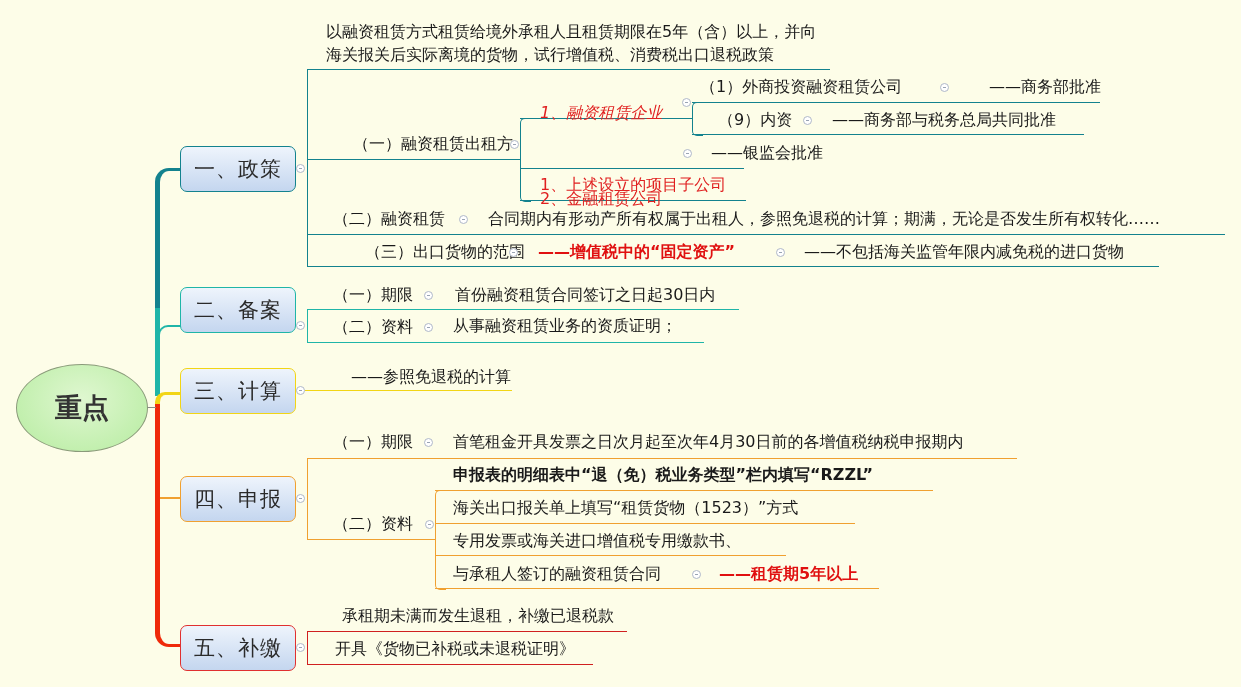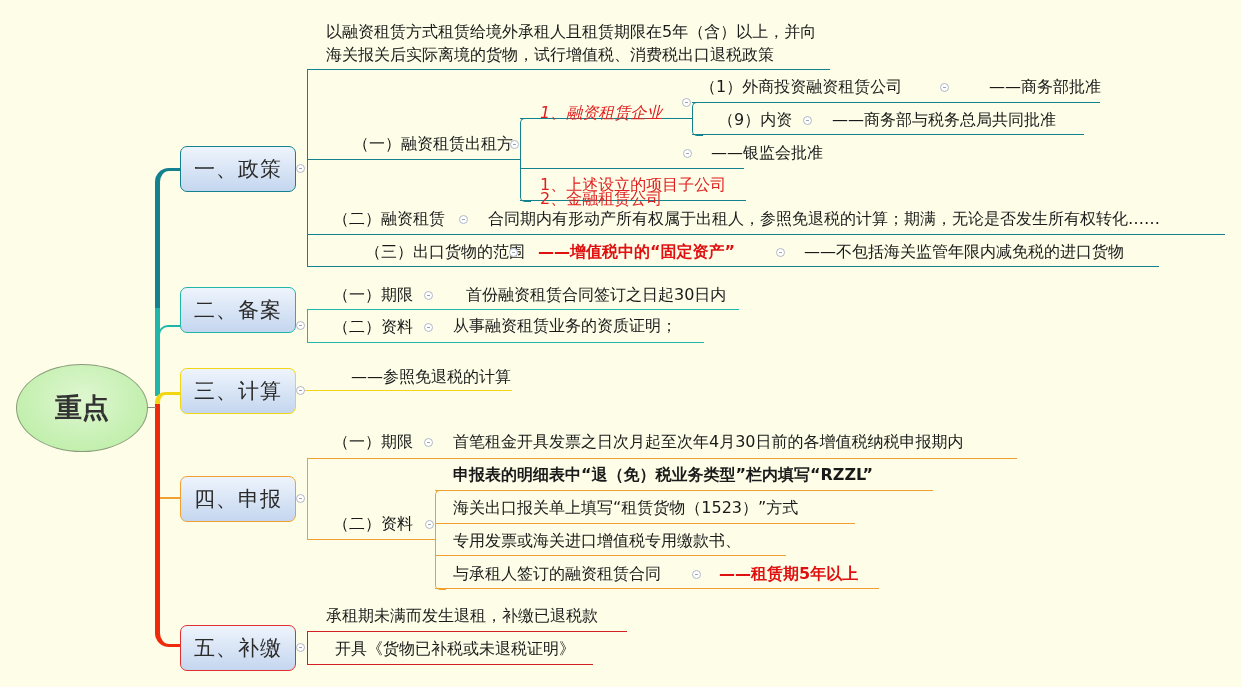--- a/index.html
+++ b/index.html
@@ -107,21 +107,21 @@
 <div class="topic" style="top:287px;border-color:#1fb5a8;">
   <span>二、备案</span>
 </div>
 <div class="coll" style="left:296px;top:321px;"></div>
 <div class="vl" style="left:307px;top:309px;height:33px;border-color:#1fb5a8;"></div>
 <div class="hl" style="left:307px;top:309px;width:432px;border-color:#1fb5a8;"></div>
 <div class="hl" style="left:307px;top:342px;width:397px;border-color:#1fb5a8;"></div>
 
 <div class="t" style="left:333px;top:285px;">（一）期限</div>
 <div class="coll" style="left:424px;top:291px;"></div>
-<div class="t" style="left:466px;top:285px;">首份融资租赁合同签订之日起30日内</div>
+<div class="t" style="left:455px;top:285px;">首份融资租赁合同签订之日起30日内</div>
 
 <div class="t" style="left:333px;top:317px;">（二）资料</div>
 <div class="coll" style="left:424px;top:323px;"></div>
 <div class="t" style="left:453px;top:317px;font-family:Liberation Mono, monospace;">从事融资租赁业务的资质证明；</div>
 
 <div class="topic" style="top:368px;border-color:#f2d515;">
   <span>三、计算</span>
 </div>
 <div class="coll" style="left:296px;top:386px;"></div>
 <div class="hl" style="left:305px;top:390px;width:207px;border-color:#f2d515;"></div>
@@ -156,14 +156,14 @@
 <div class="t redb" style="left:719px;top:564px;">——租赁期5年以上</div>
 
 <div class="topic" style="top:625px;border-color:#e03030;">
   <span>五、补缴</span>
 </div>
 <div class="coll" style="left:296px;top:643px;"></div>
 <div class="vl" style="left:307px;top:631px;height:33px;border-color:#d02020;"></div>
 <div class="hl" style="left:307px;top:631px;width:320px;border-color:#d02020;"></div>
 <div class="hl" style="left:307px;top:664px;width:286px;border-color:#d02020;"></div>
 
-<div class="t" style="left:326px;top:606px;">承租期未满而发生退租，补缴已退税款</div>
+<div class="t" style="left:342px;top:606px;">承租期未满而发生退租，补缴已退税款</div>
 <div class="t" style="left:326px;top:639px;margin-left:9px;">开具《货物已补税或未退税证明》</div>
 
 </body></html>

